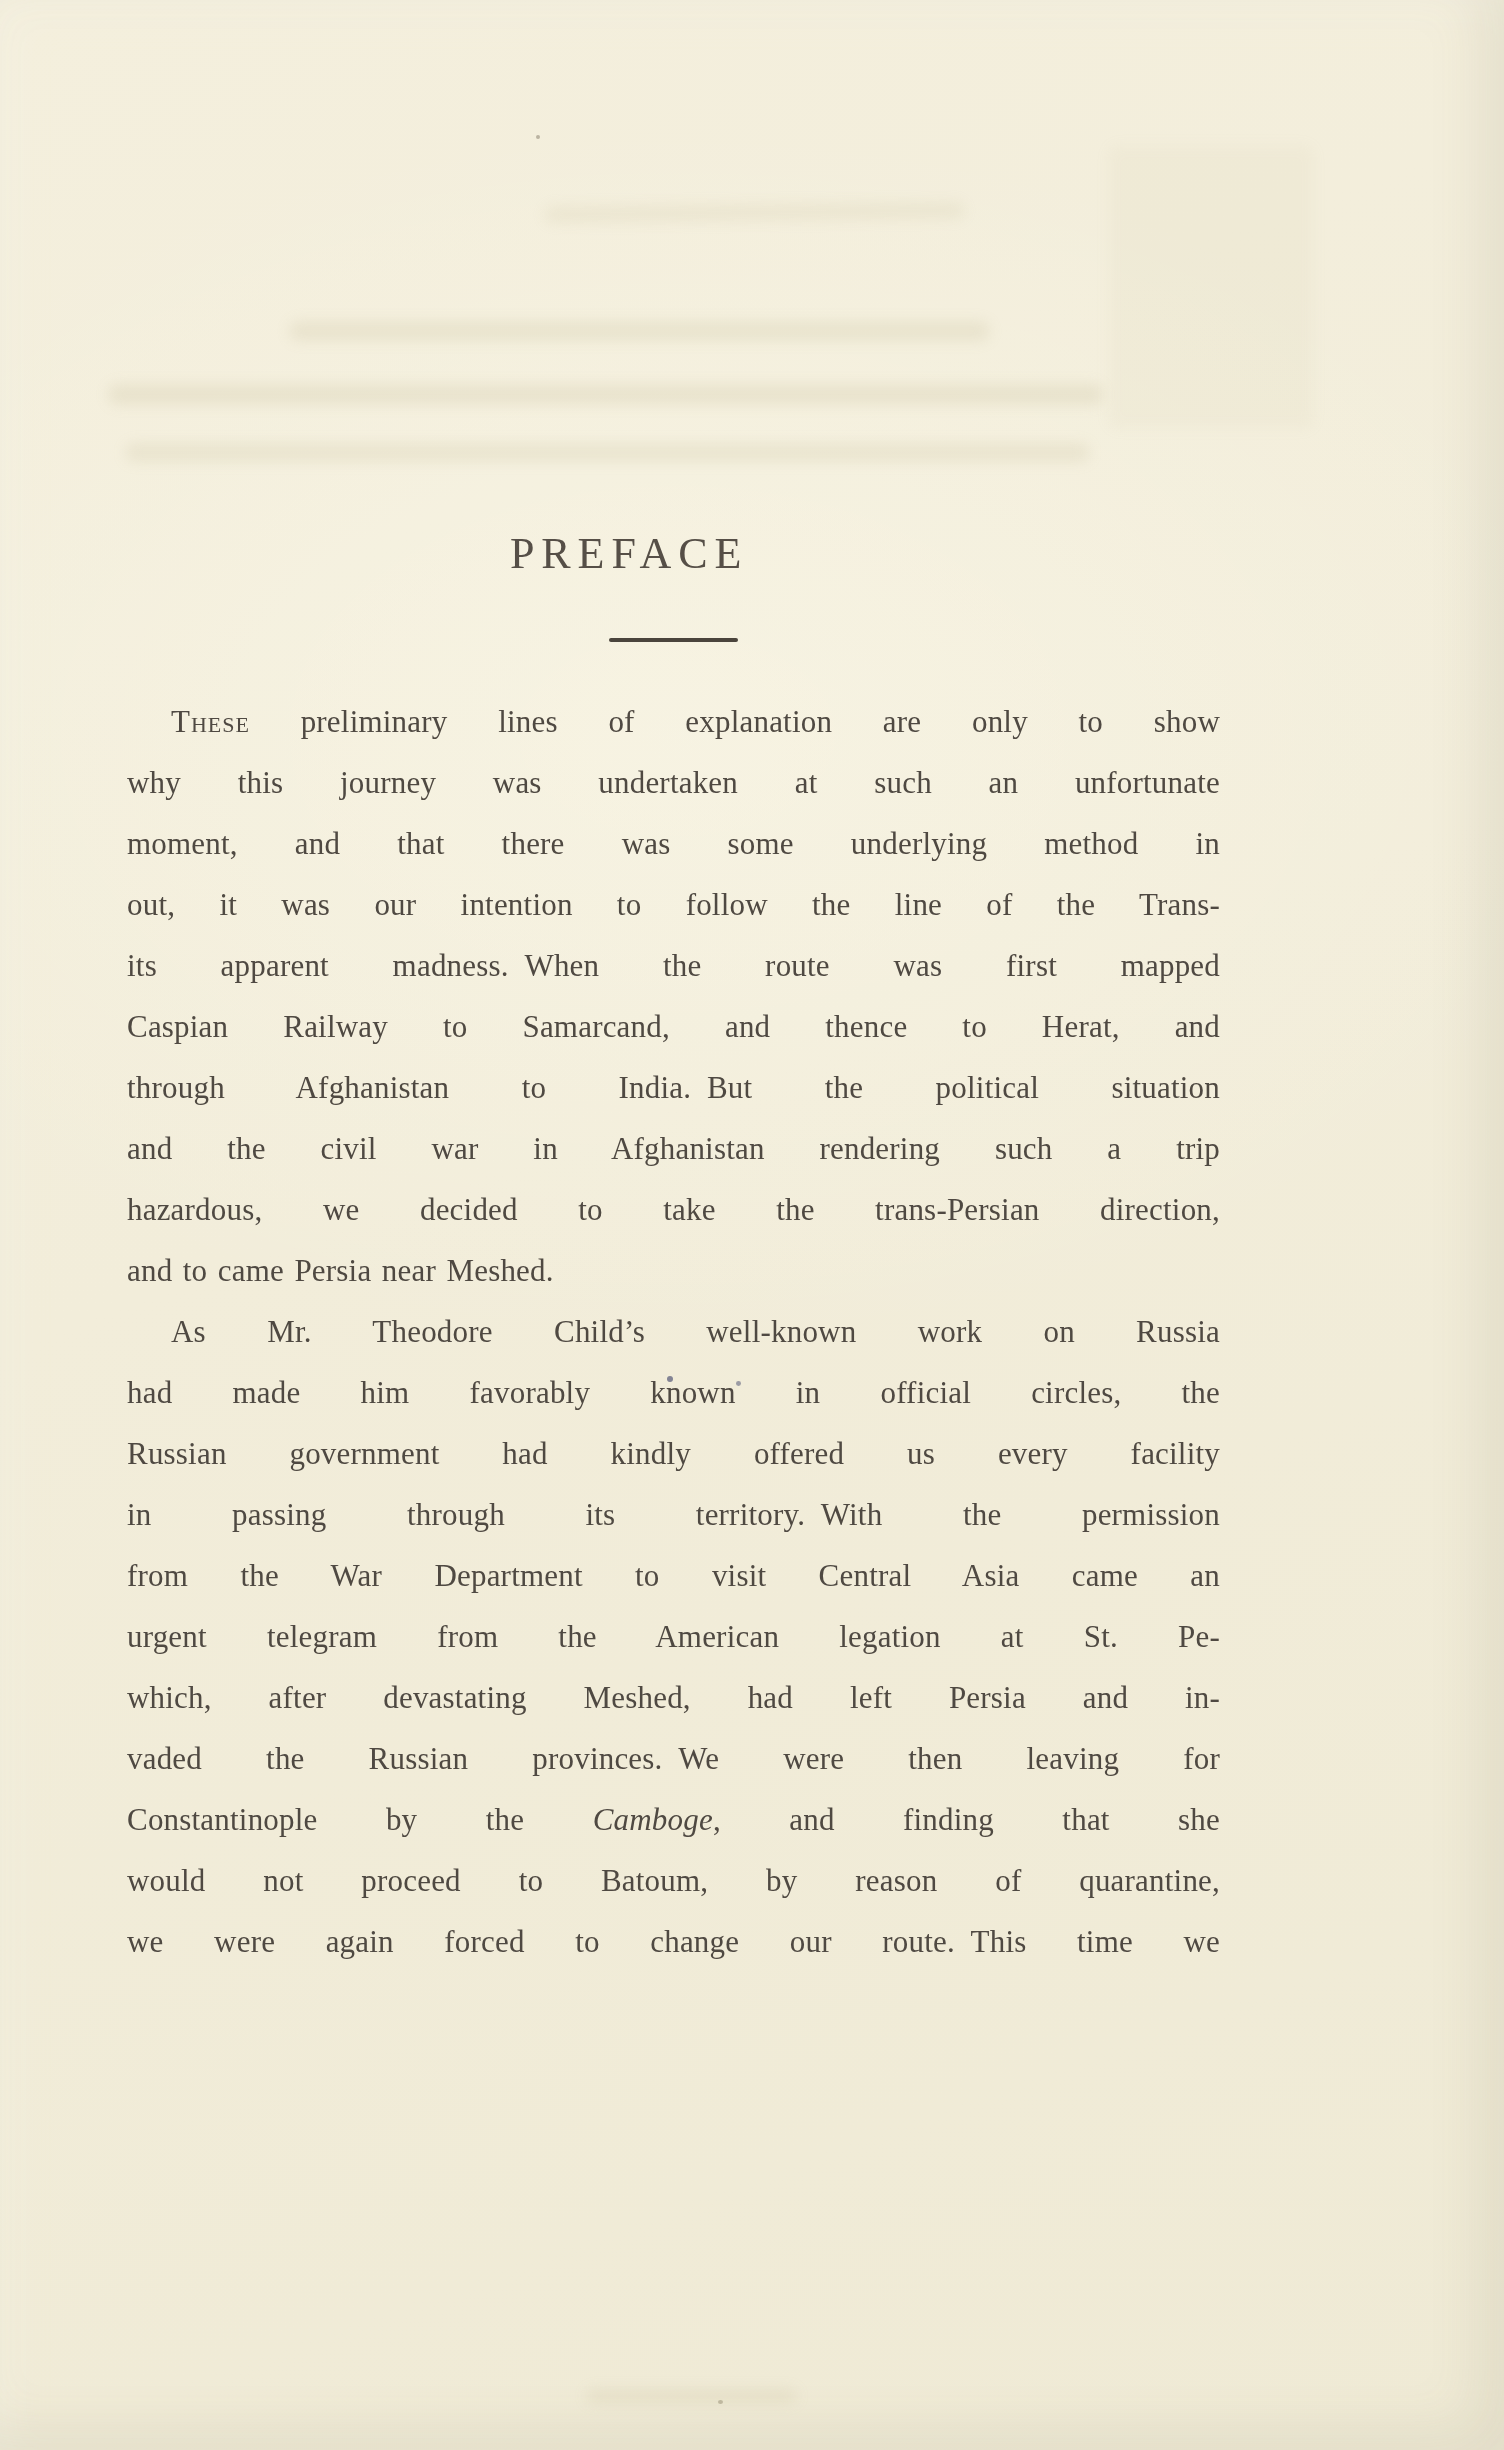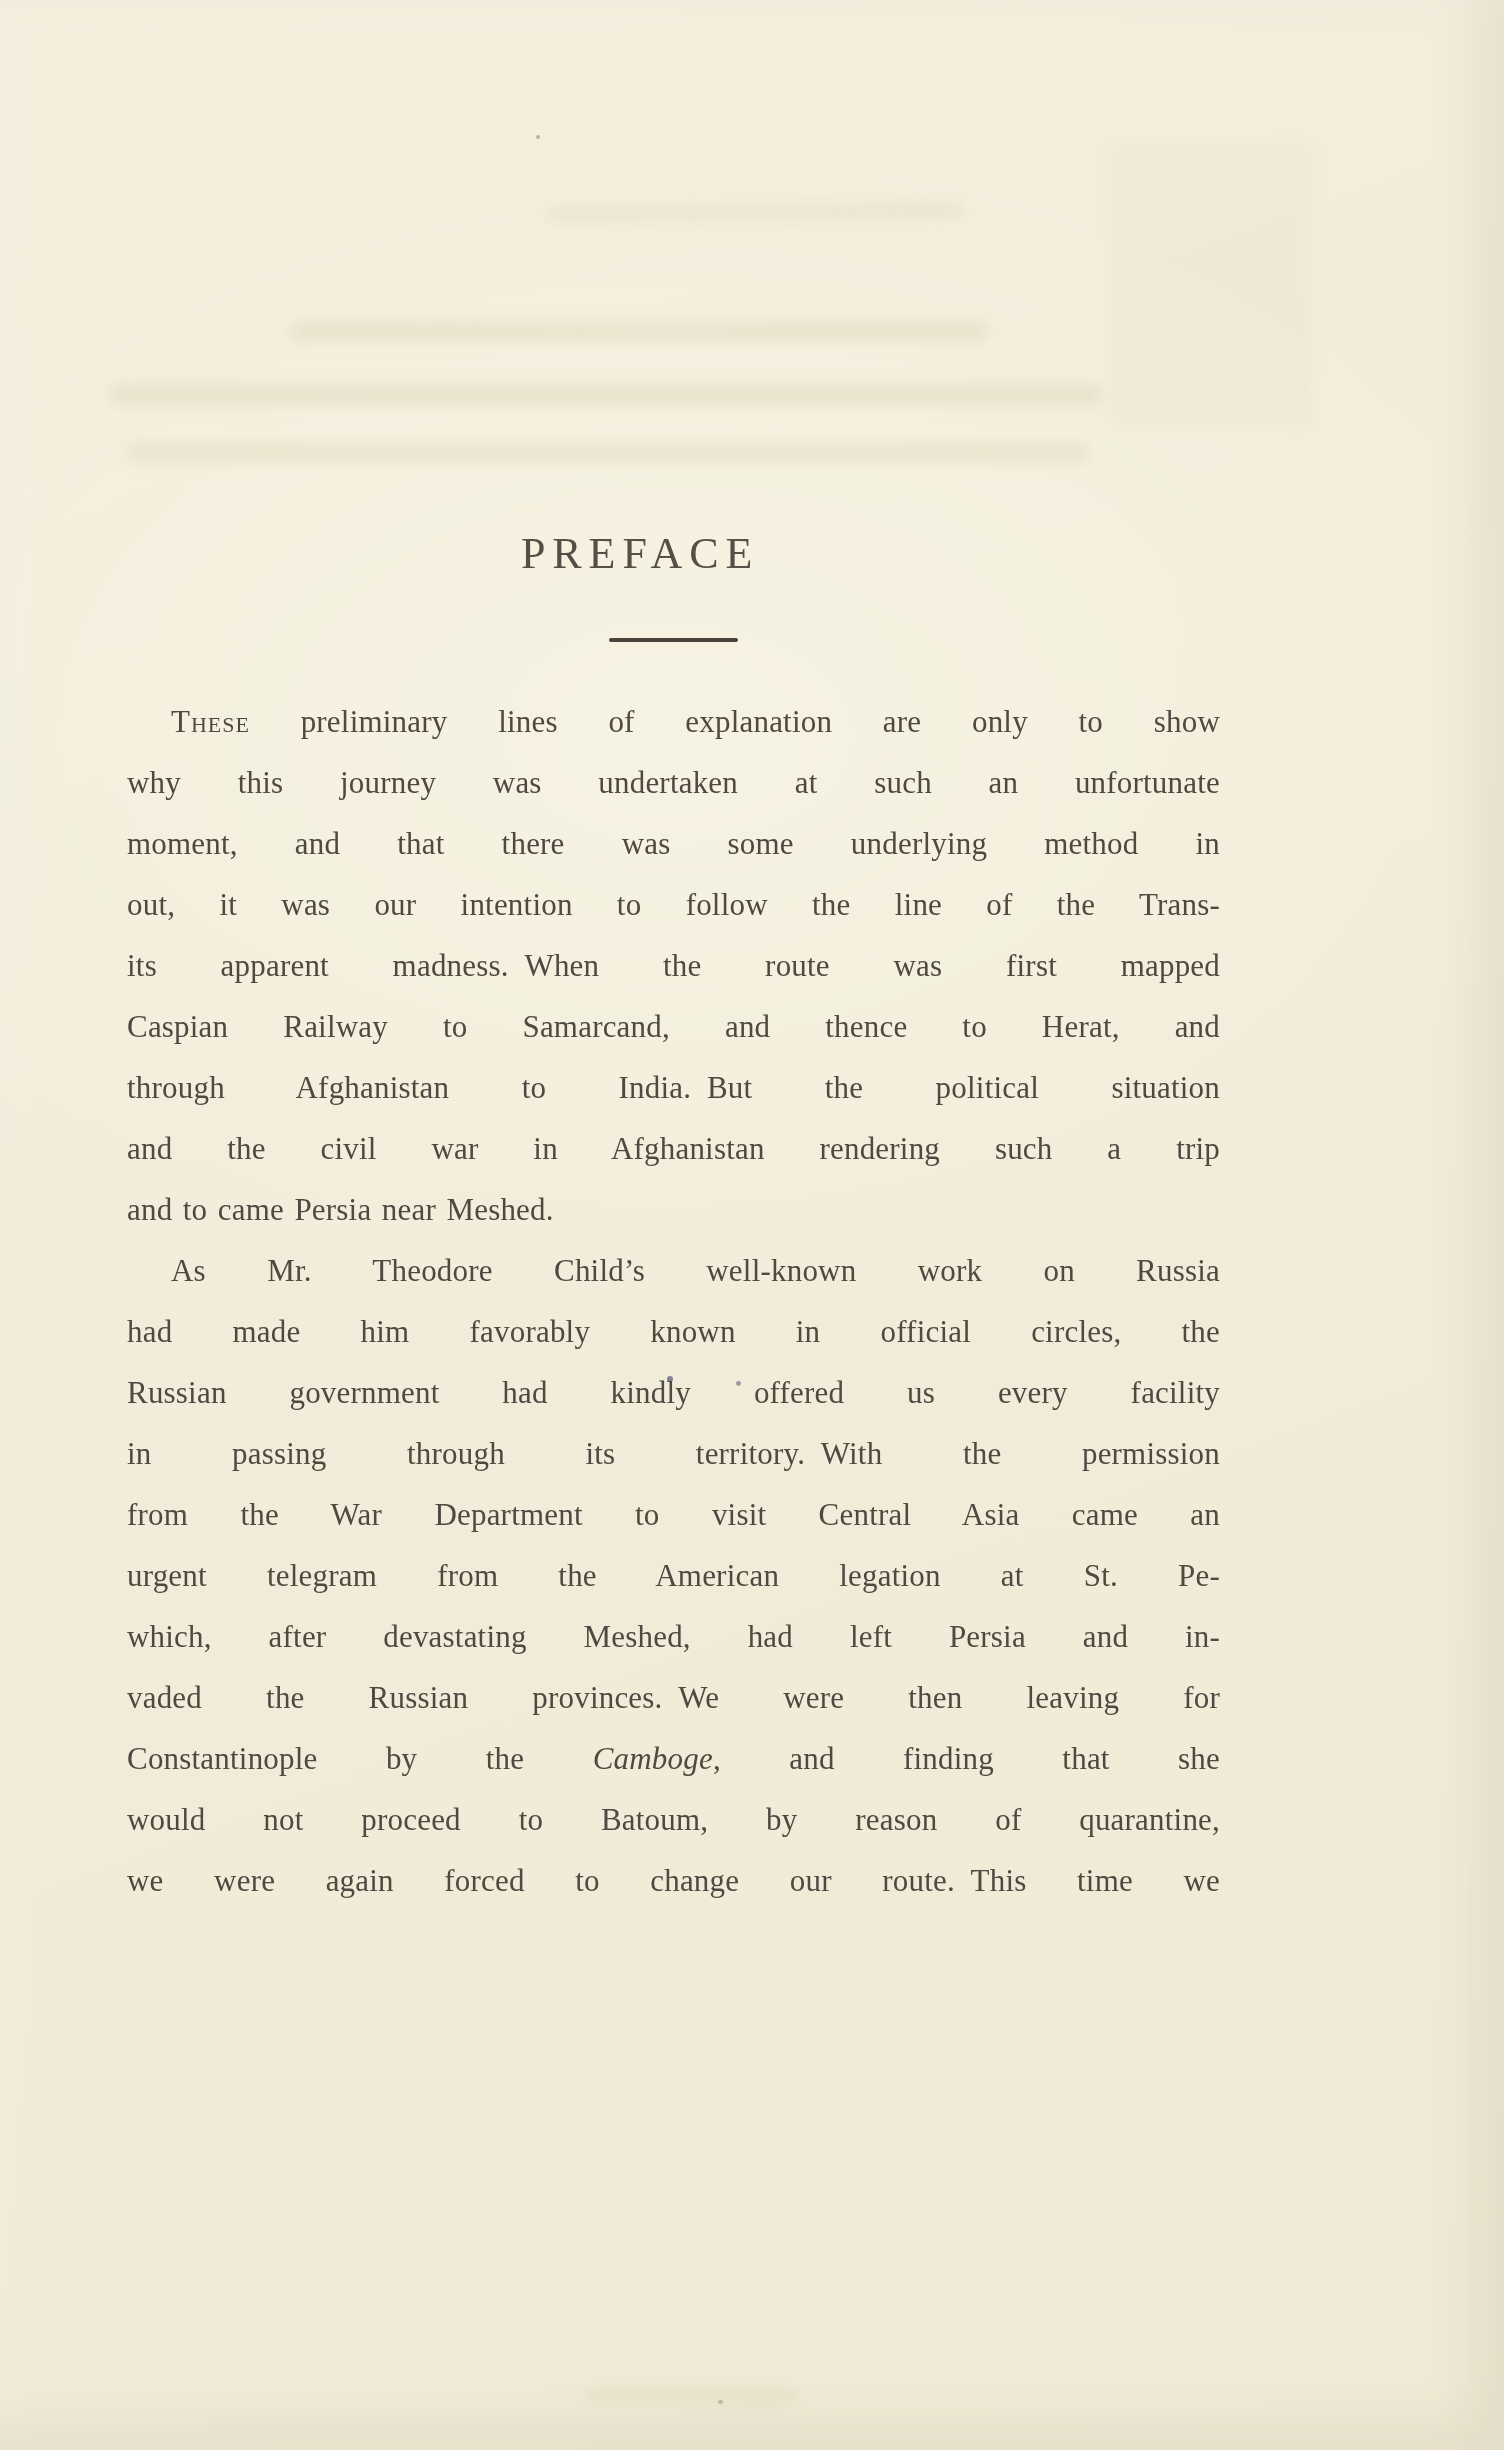--- a/index.html
+++ b/index.html
@@ -25,21 +25,21 @@
     pointer-events: none;
     box-shadow:
       inset -25.5px -17.6px 54px rgba(110, 98, 70, 0.10),
       inset 9.8px 7.8px 39px rgba(255, 255, 248, 0.25);
   }
 
   
   .title {
     position: absolute;
     top: 532px;
-    left: 121px;
+    left: 110px;
     width: 1093px;
     margin-left: -27.4px;
     text-align: center;
     font-size: 44px;
     line-height: 1;
     font-weight: 400;
     letter-spacing: 6.9px;
     color: #564f47;
   }
   .rule {
@@ -127,20 +127,21 @@
   <div class="body-text">
 
     <div class="ln indent"><span class="sc">These</span> <span>preliminary lines of explanation are only to show</span></div>
     <div class="ln">why this journey was undertaken at such an unfortunate</div>
     <div class="ln">moment, and that there was some underlying method in</div>
     <div class="ln">out, it was our intention to follow the line of the Trans-</div>
     <div class="ln">its apparent madness. When the route was first mapped</div>
     <div class="ln">Caspian Railway to Samarcand, and thence to Herat, and</div>
     <div class="ln">through Afghanistan to India. But the political situation</div>
     <div class="ln">and the civil war in Afghanistan rendering such a trip</div>
+    <div class="ln">hazardous, we decided to take the trans-Persian direction,</div>
     <div class="ln lastline">and to came Persia near Meshed.</div>
 
     <div class="ln indent">As Mr. Theodore Child’s well-known work on Russia</div>
     <div class="ln">had made him favorably known in official circles, the</div>
     <div class="ln">Russian government had kindly offered us every facility</div>
     <div class="ln">in passing through its territory. With the permission</div>
     <div class="ln">from the War Department to visit Central Asia came an</div>
     <div class="ln">urgent telegram from the American legation at St. Pe-</div>
     <div class="ln">which, after devastating Meshed, had left Persia and in-</div>
     <div class="ln">vaded the Russian provinces. We were then leaving for</div>

